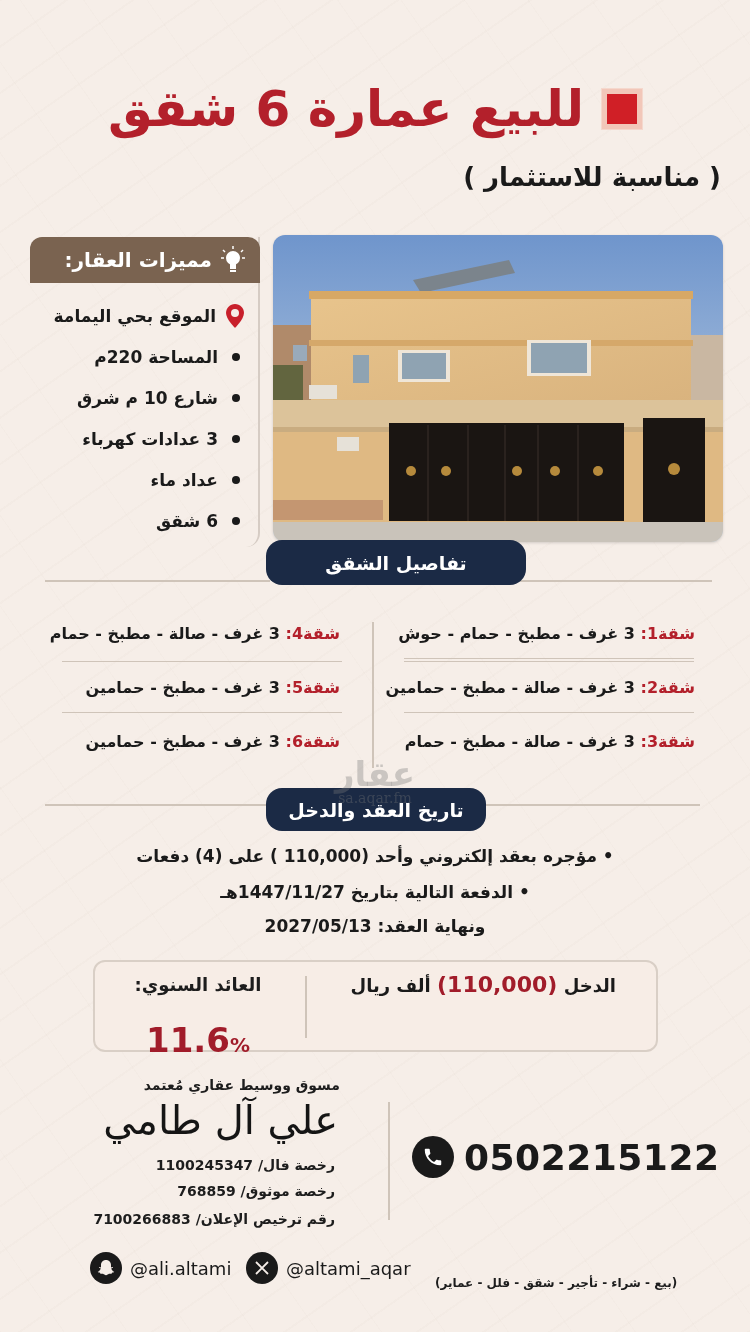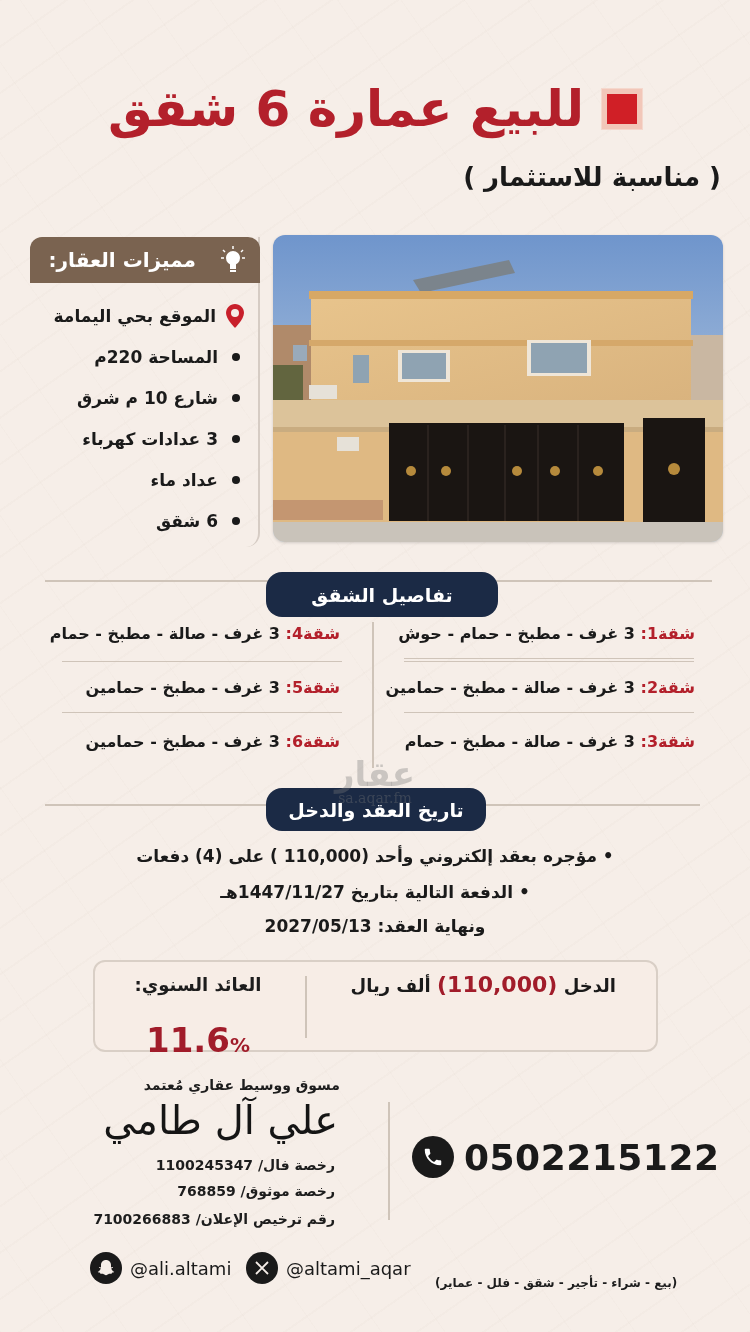--- a/index.html
+++ b/index.html
@@ -38,21 +38,21 @@
   }
 
   
   .features {
     position: absolute; left: 30px; top: 237px; width: 230px; height: 310px;
     border-right: 2px solid #d6ccc4; border-bottom-right-radius: 14px;
   }
   .features-header {
     position: absolute; left: 0; top: 0; width: 230px; height: 46px;
     background: #7a6350; border-radius: 12px 12px 0 0;
-    display: flex; align-items: center; justify-content: flex-end; gap: 24px;
+    display: flex; align-items: center; justify-content: flex-end; gap: 8px;
     padding-right: 14px; direction: ltr;
   }
   .features-header .label {
     color: #fff; font-weight: bold; font-size: 20px; direction: rtl;
   }
   .bulb {
     width: 26px; height: 30px; position: relative;
   }
   .features-list {
     position: absolute; top: 58px; right: 14px; width: 210px;
@@ -247,21 +247,21 @@
       <line x1="305" y1="190" x2="305" y2="286"></line>
     </g>
     <rect x="0" y="265" width="110" height="20" fill="#b8876a" opacity="0.7"></rect>
 
     <rect x="0" y="287" width="450" height="20" fill="#c9c3ba"></rect>
   </svg>
 </div>
 
 <div class="hline" style="left:45px; top:580px; width:225px;"></div>
 <div class="hline" style="left:485px; top:580px; width:227px;"></div>
-<div class="pill" style="left:266px; top:572px; width:232px; height:45px;">تفاصيل الشقق</div>
+<div class="pill" style="left:266px; top:540px; width:260px; height:45px;">تفاصيل الشقق</div>
 
 <div class="vline" style="left:372px; top:622px; height:146px;"></div>
 
 <div class="apt" style="right:55px; top:624px;"><span class="k">شقة1:</span><span> 3 غرف - مطبخ - حمام - حوش</span></div>
 <div class="apt-sep" style="left:404px; top:658px; width:290px;"></div>
 <div class="apt-sep" style="left:404px; top:661px; width:290px;"></div>
 <div class="apt" style="right:55px; top:678px;"><span class="k">شقة2:</span><span> 3 غرف - صالة - مطبخ - حمامين</span></div>
 <div class="apt-sep" style="left:404px; top:712px; width:290px;"></div>
 <div class="apt" style="right:55px; top:732px;"><span class="k">شقة3:</span><span> 3 غرف - صالة - مطبخ - حمام</span></div>
 

